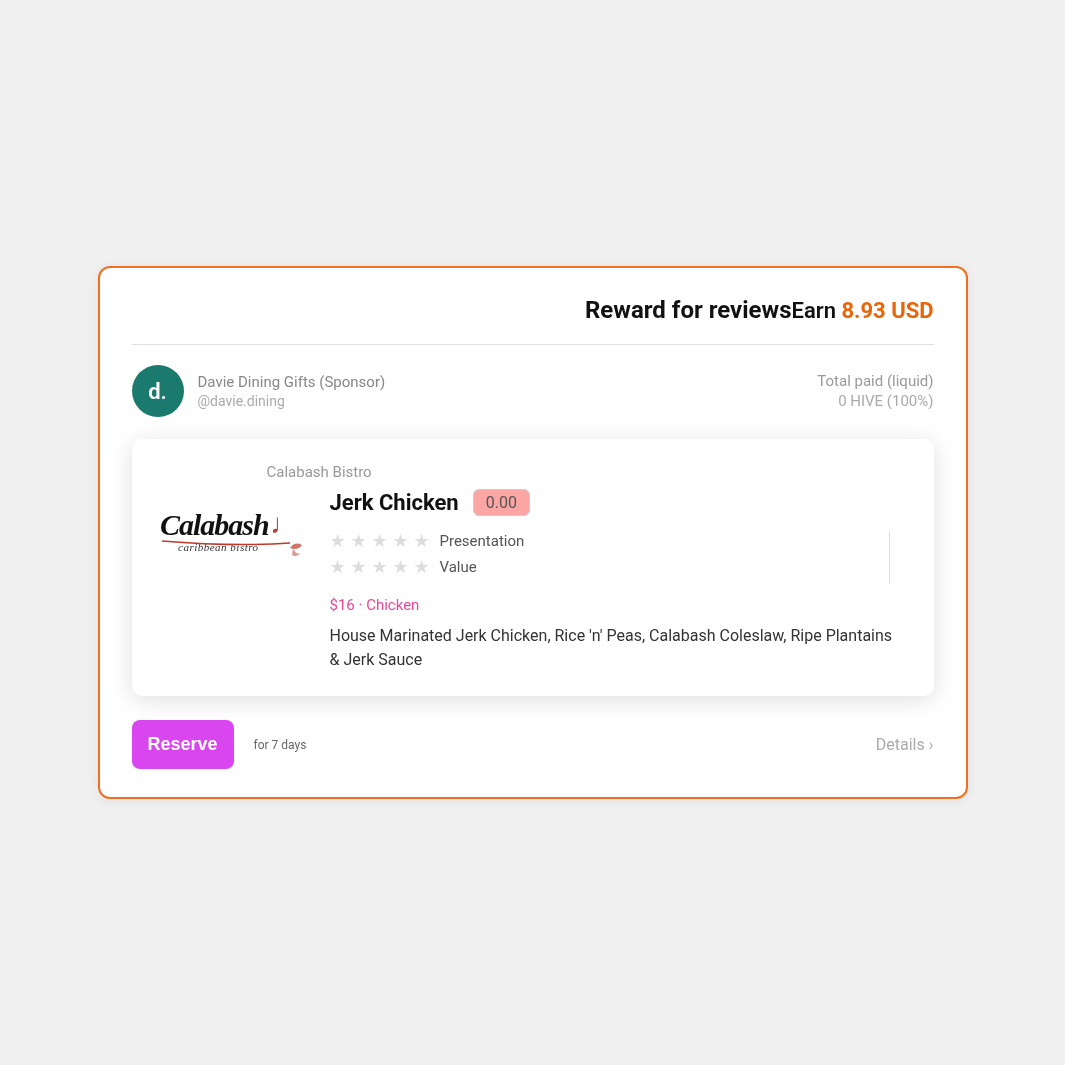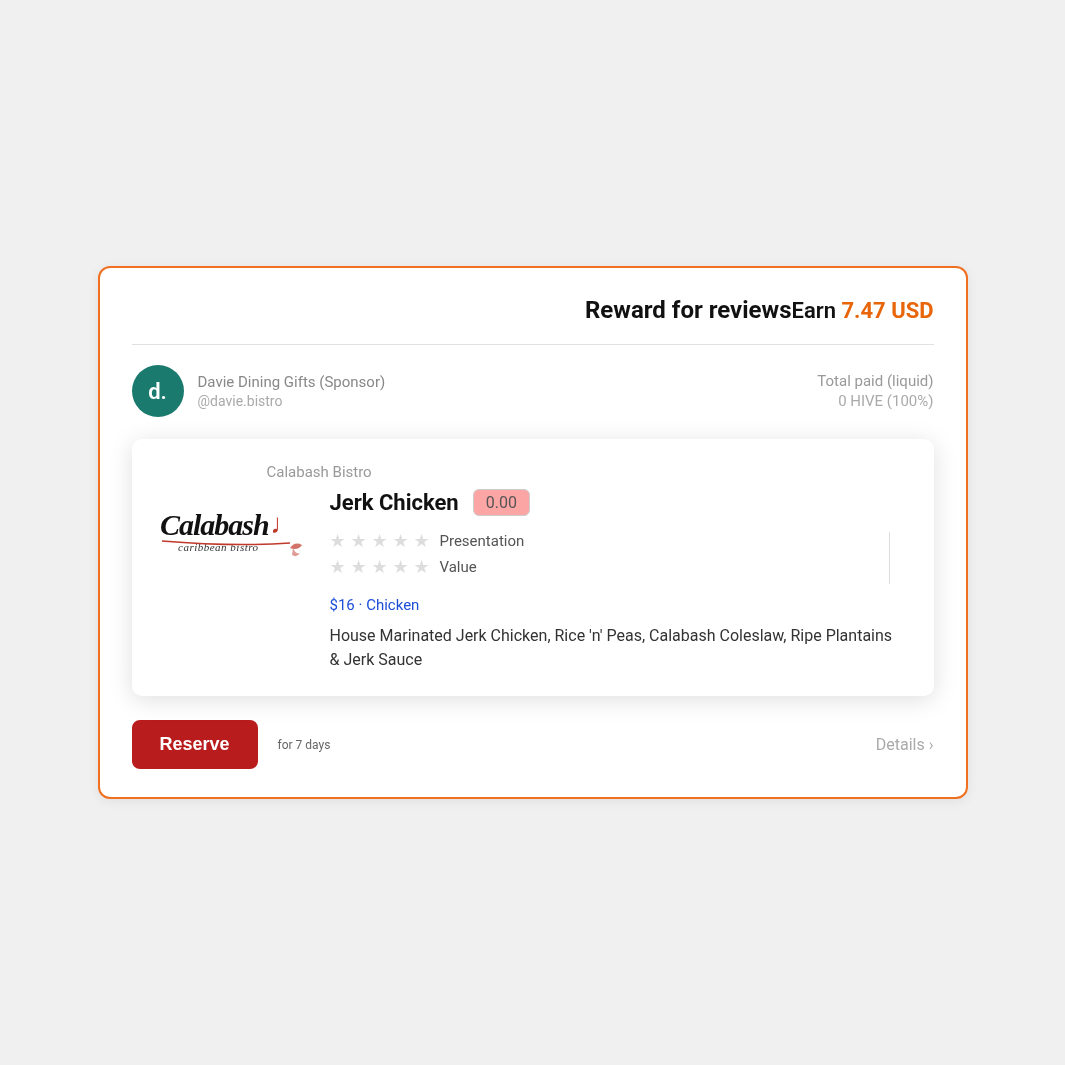--- a/index.html
+++ b/index.html
@@ -205,43 +205,43 @@
       color: #ddd;
     }
 
     .rating-label {
       font-size: 15px;
       color: #555;
     }
 
     .price-category {
       font-size: 15px;
-      color: #1d4ed8;
+      color: #ec4899;
       margin-bottom: 10px;
     }
 
     .dish-description {
       font-size: 16px;
       color: #333;
       line-height: 1.5;
     }
 
     
     .bottom-row {
       display: flex;
       align-items: center;
       gap: 20px;
     }
 
     .reserve-btn {
-      background: #b91c1c;
+      background: #d946ef;
       color: #fff;
       border: none;
       border-radius: 8px;
-      padding: 14px 28px;
+      padding: 14px 16px;
       font-size: 18px;
       font-weight: 600;
       cursor: pointer;
     }
 
     .for-days {
       font-size: 12px;
       color: #666;
     }
 
@@ -262,35 +262,35 @@
   </style>
 </head>
 <body>
 
 <div class="outer-card">
 
   <div class="header-row">
     <span class="reward-title">Reward for reviews</span>
     <span class="earn-section">
       <span>Earn</span>
-      <span class="amount">7.47</span>
+      <span class="amount">8.93</span>
       <span class="amount">USD</span>
     </span>
   </div>
 
   <hr class="divider">
 
   <div class="sponsor-row">
     <div class="sponsor-left">
       <div class="sponsor-avatar">
         <span>d.</span>
       </div>
       <div class="sponsor-info">
         <div class="sponsor-name">Davie Dining Gifts (Sponsor)</div>
-        <div class="sponsor-handle">@davie.bistro</div>
+        <div class="sponsor-handle">@davie.dining</div>
       </div>
     </div>
     <div class="sponsor-right">
       <div class="paid-label">Total paid (liquid)</div>
       <div class="paid-value">0 HIVE (100%)</div>
     </div>
   </div>
 
   <div class="floating-card">
 

